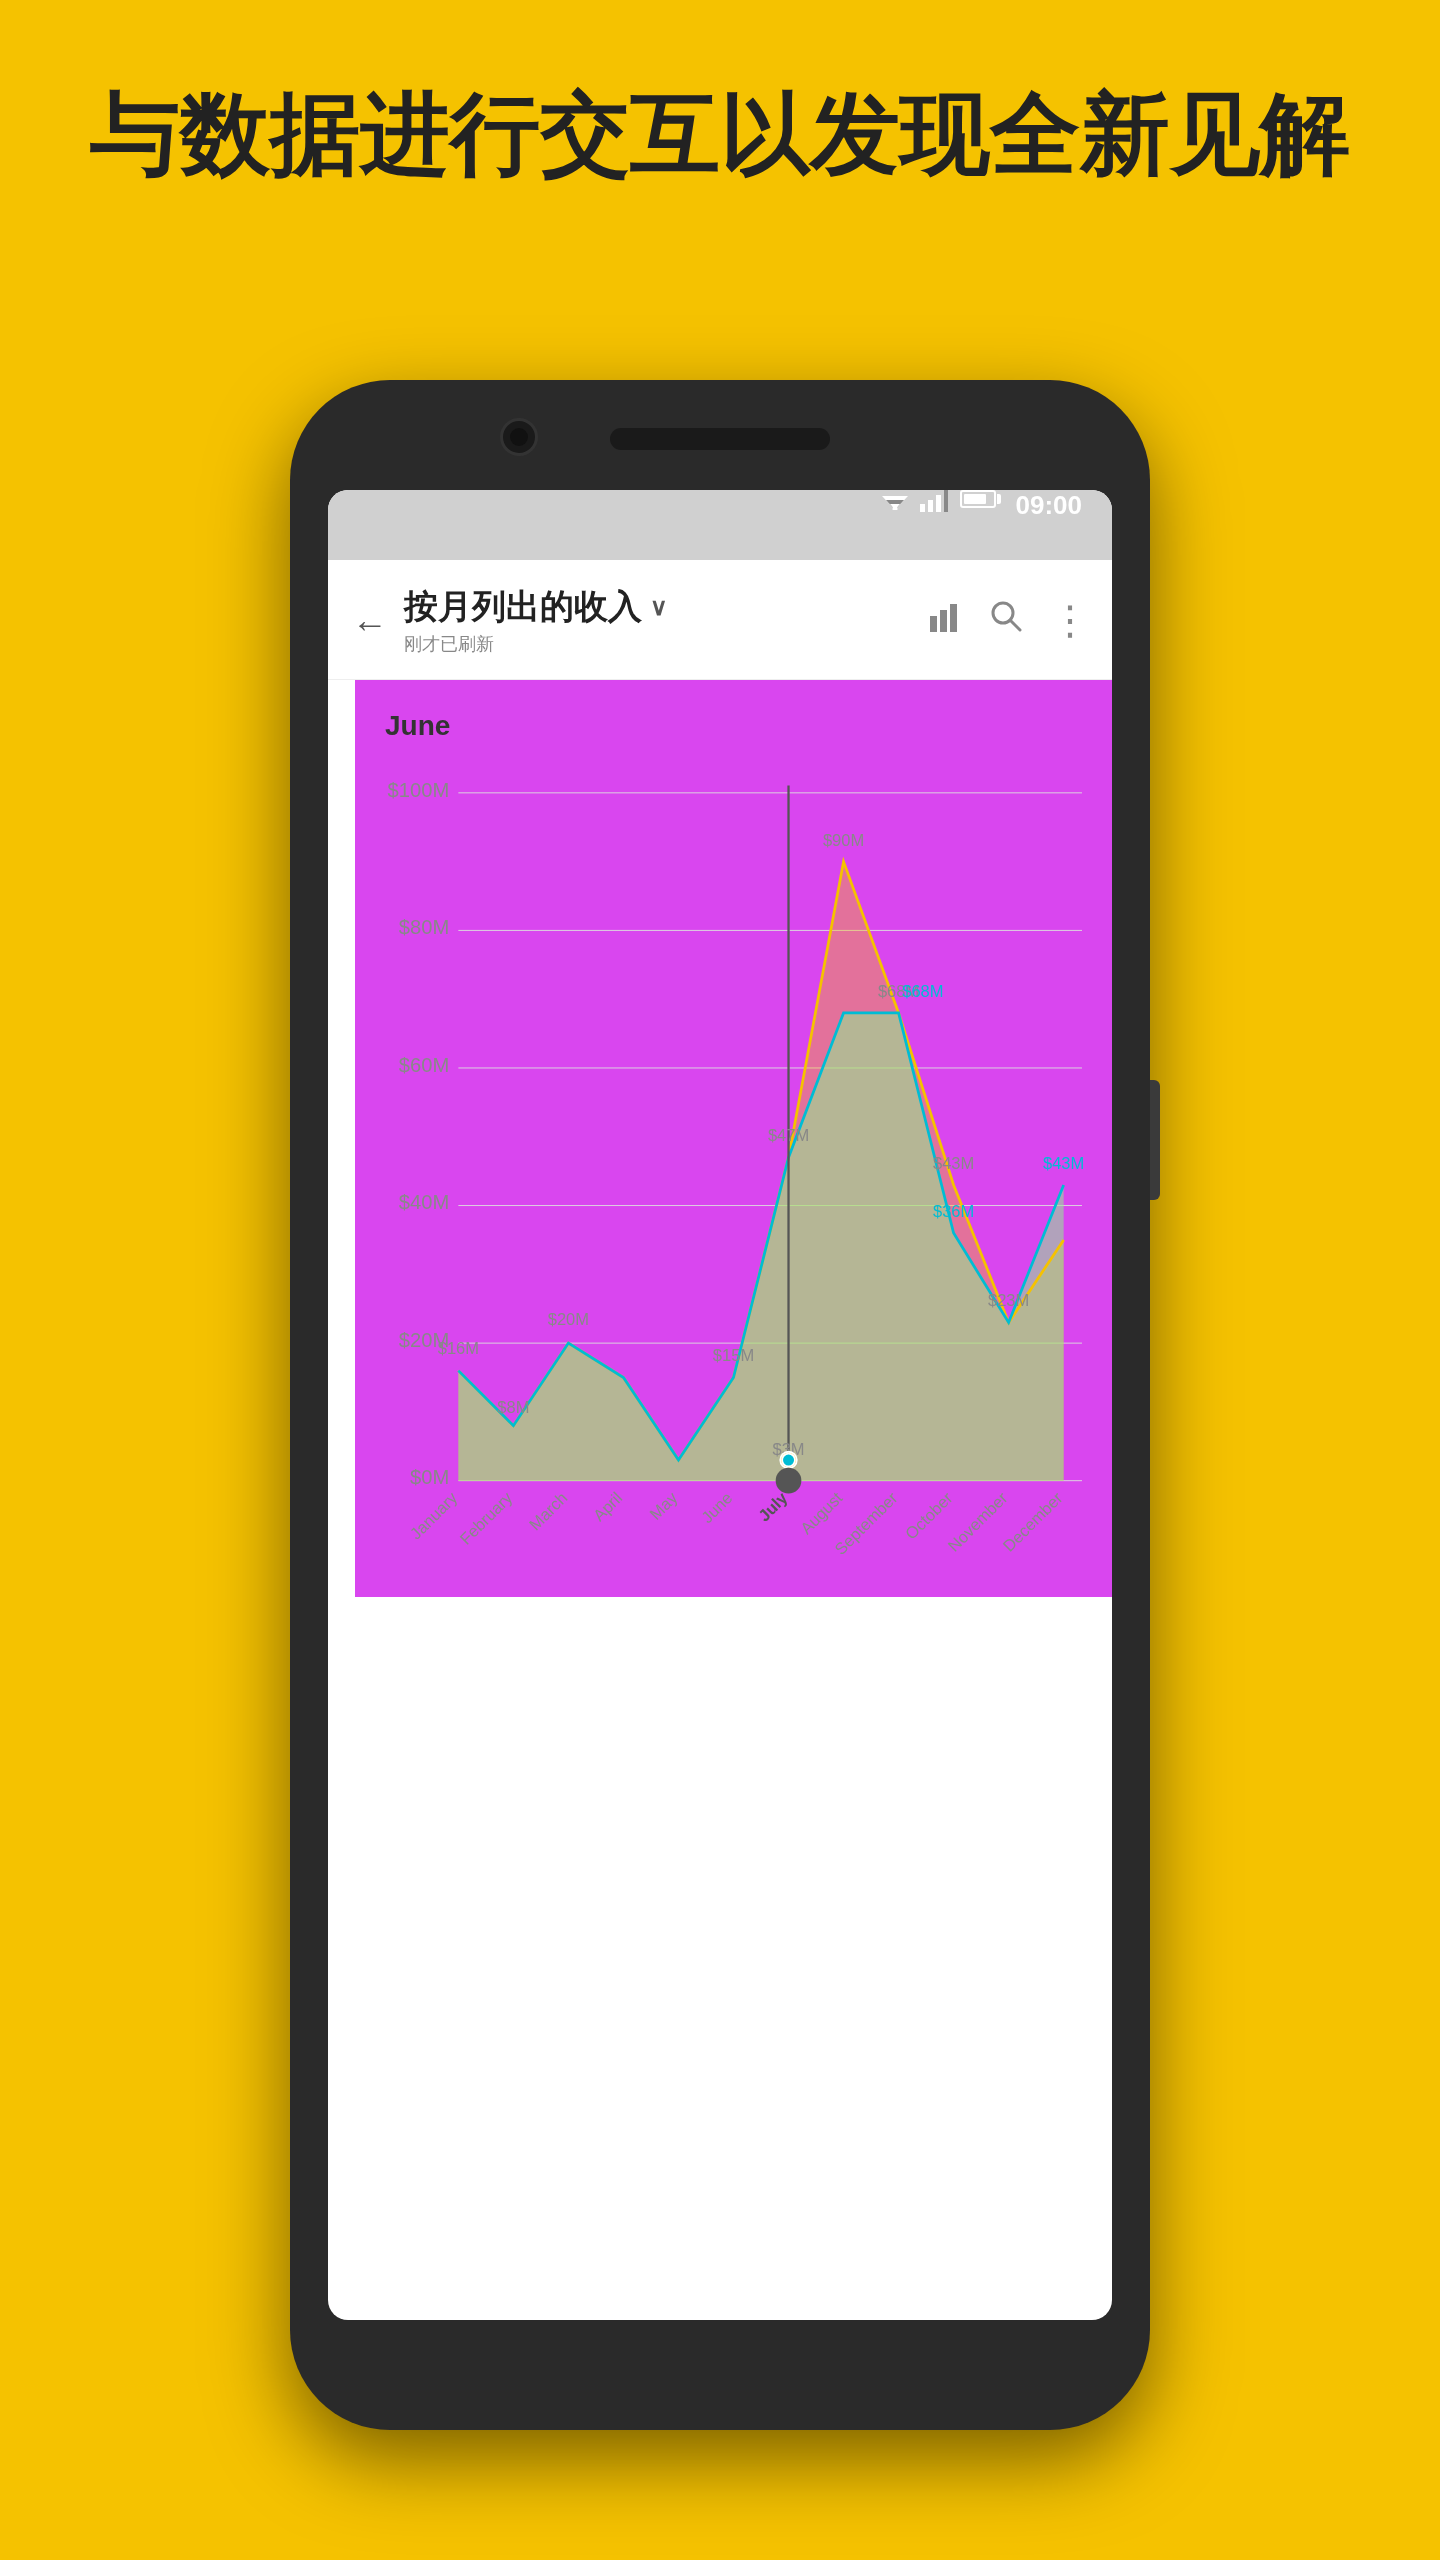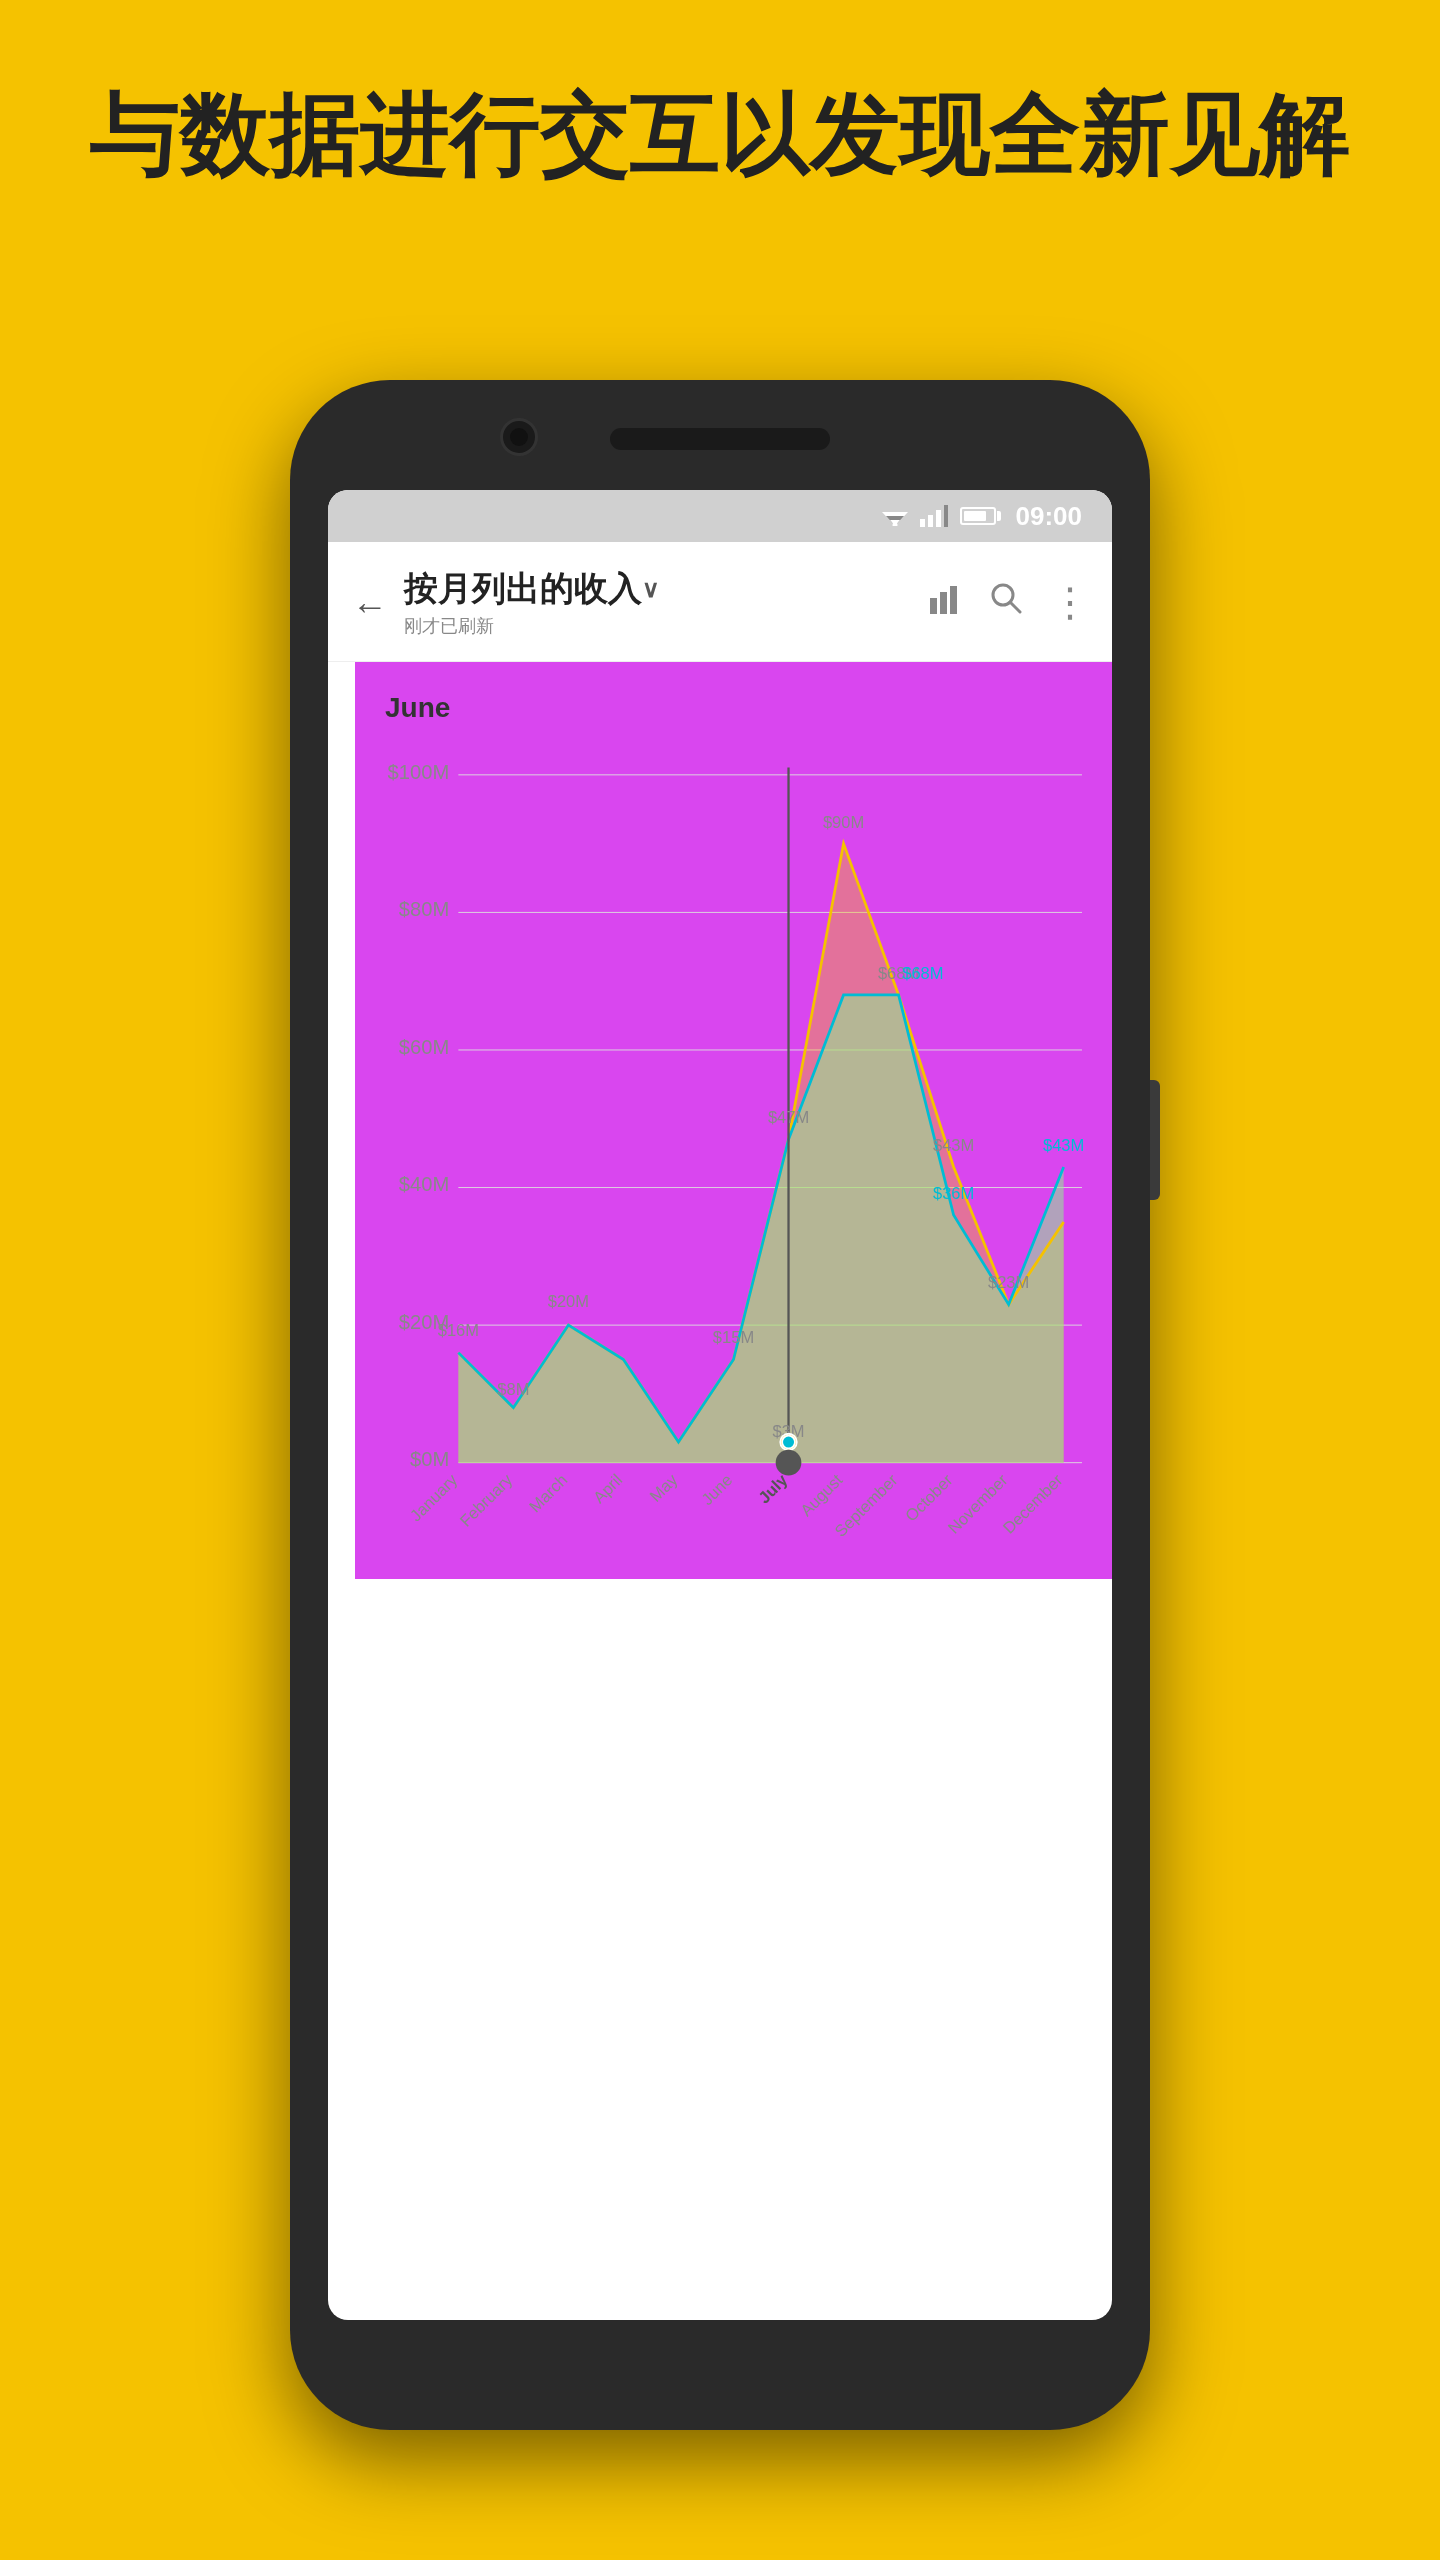--- a/index.html
+++ b/index.html
@@ -97,24 +97,23 @@
       left: 38px;
       right: 38px;
       bottom: 110px;
       background: #fff;
       border-radius: 20px;
       overflow: hidden;
     }
 
     
     .status-bar {
-      height: 52px;
+      height: 70px;
       background: #d0d0d0;
       display: flex;
-      align-items: center;
       justify-content: flex-end;
       padding: 0 30px;
       gap: 12px;
     }
     .status-bar .battery-icon {
       width: 36px;
       height: 18px;
       border: 2px solid #fff;
       border-radius: 3px;
       position: relative;
@@ -162,21 +161,21 @@
     }
     .app-bar .title-area {
       flex: 1;
     }
     .app-bar .title {
       font-size: 34px;
       font-weight: bold;
       color: #222;
       display: flex;
       align-items: center;
-      gap: 0;
+      gap: 8px;
     }
     .app-bar .subtitle {
       font-size: 18px;
       color: #888;
       margin-top: 2px;
     }
     .app-bar .dropdown-arrow {
       font-size: 24px;
       color: #555;
     }

